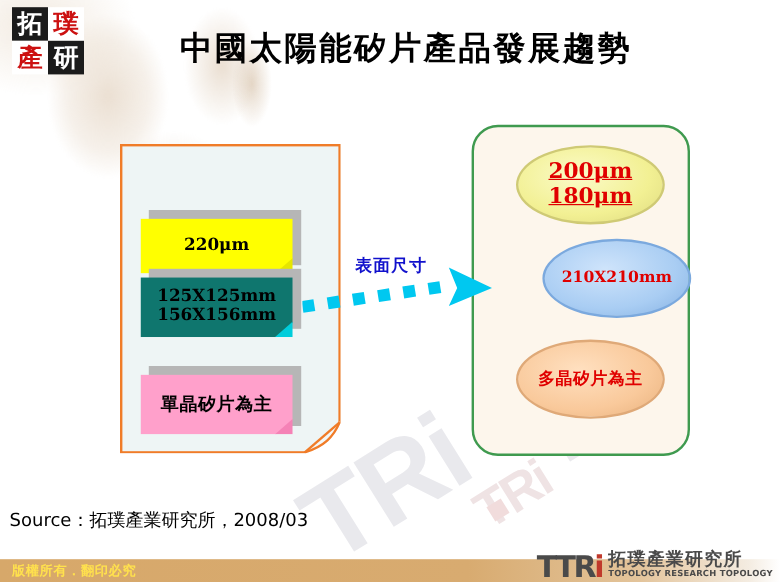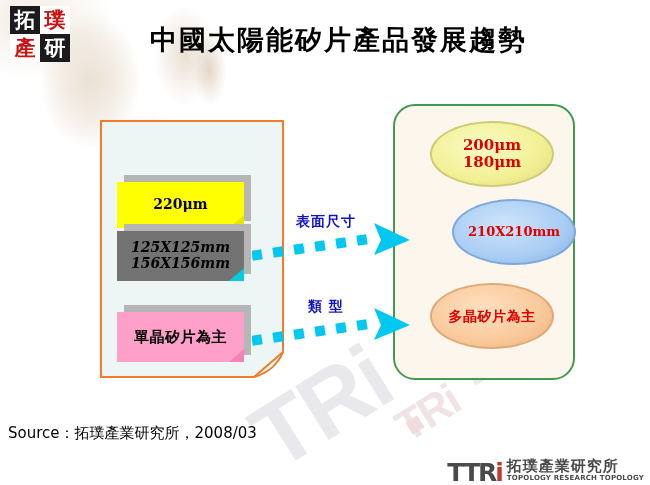--- a/index.html
+++ b/index.html
@@ -151,21 +151,21 @@
     line-height: 1.12;
     position: relative;
     z-index: 2;
   }
   .note-y { left: 117px; top: 142px; width: 127px; height: 46px; margin-top: 40px; }
   .note-y .paper { background:#ffff00; }
   .note-y .corner { background:#e6e600; clip-path: polygon(100% 0, 100% 100%, 0 100%); }
   .note-y .txt { font-size: 14px; }
 
   .note-c { left: 117px; top: 231px; width: 127px; height: 50px; }
-  .note-c .paper { background:#737373;font-style:italic; }
+  .note-c .paper { background:#0f766e; }
   .note-c .corner { background:#00cddb; clip-path: polygon(100% 0, 100% 100%, 0 100%); }
   .note-c .txt { font-size: 14px; }
 
   .note-p { left: 117px; top: 312px; width: 127px; height: 50px; }
   .note-p .paper { background:#ffa0cb; }
   .note-p .corner { background:#f582b6; clip-path: polygon(100% 0, 100% 100%, 0 100%); }
   .note-p .txt { font-size: 15px; letter-spacing: .5px; }
 
   
   .arrow-row { position: absolute; z-index: 5; }
@@ -211,21 +211,21 @@
     font-family: "DejaVu Serif", "Liberation Serif", serif;
     font-weight: bold;
     color: #e00000;
     line-height: 1.15;
   }
   .el-y {
     left: 430px; top: 121px; width: 120px; height: 62px;
     background: radial-gradient(ellipse at 42% 38%, #fbfbc8 0%, #f2f093 60%, #dcd87e 100%);
     border: 2px solid #cfca75;
   }
-  .el-y .etxt { font-size: 15px; }
+  .el-y .etxt { font-size: 18px; text-decoration: underline; }
   .el-b {
     left: 452px; top: 199px; width: 120px; height: 62px;
     background: radial-gradient(ellipse at 42% 38%, #cfe4fb 0%, #a9cdf3 60%, #84b0e2 100%);
     border: 2px solid #7ba9de;
   }
   .el-b .etxt { font-size: 13px; }
   .el-o {
     left: 430px; top: 283px; width: 120px; height: 62px;
     background: radial-gradient(ellipse at 42% 38%, #ffe0c0 0%, #f9c99b 60%, #e8b07c 100%);
     border: 2px solid #dfa978;
@@ -367,34 +367,20 @@
         <rect x="21" y="34" width="10" height="10" transform="rotate(-9 26 39)"></rect>
         <rect x="42" y="31" width="10" height="10" transform="rotate(-9 47 36)"></rect>
         <rect x="63" y="28" width="10" height="10" transform="rotate(-9 68 33)"></rect>
         <rect x="84" y="25" width="10" height="10" transform="rotate(-9 89 30)"></rect>
         <rect x="105" y="22" width="10" height="10" transform="rotate(-9 110 27)"></rect>
       </g>
       <path d="M122 10 L158 27 L122 42 L129 27 Z" fill="#00c8f0"></path>
     </svg>
   </div>
 
-  <div class="arrow-row ar3">
-    <div class="arrow-label">類 型</div>
-    <svg class="arrow-svg" width="160" height="50" viewBox="0 0 160 50">
-      <g fill="#00c8f0">
-        <rect x="0" y="37" width="10" height="10" transform="rotate(-9 5 42)"></rect>
-        <rect x="21" y="34" width="10" height="10" transform="rotate(-9 26 39)"></rect>
-        <rect x="42" y="31" width="10" height="10" transform="rotate(-9 47 36)"></rect>
-        <rect x="63" y="28" width="10" height="10" transform="rotate(-9 68 33)"></rect>
-        <rect x="84" y="25" width="10" height="10" transform="rotate(-9 89 30)"></rect>
-        <rect x="105" y="22" width="10" height="10" transform="rotate(-9 110 27)"></rect>
-      </g>
-      <path d="M122 10 L158 27 L122 42 L129 27 Z" fill="#00c8f0"></path>
-    </svg>
-  </div>
 
   <div class="right-panel"></div>
 
   <div class="ellipse el-y">
     <div class="etxt">
       <div>200μm</div>
       <div>180μm</div>
     </div>
   </div>
 
@@ -405,20 +391,23 @@
   </div>
 
   <div class="ellipse el-o">
     <div class="etxt">
       <div>多晶矽片為主</div>
     </div>
   </div>
 
   <div class="source">Source：拓璞產業研究所，2008/03</div>
 
+  <div class="copy-bar">
+    <div class="copy-text">版權所有．翻印必究</div>
+  </div>
 
   <div class="tri-logo">
     <div class="tri-mark"><span>TT</span><span>R</span><span class="i">i</span></div>
     <div class="tri-words">
       <div class="tri-cn">拓璞產業研究所</div>
       <div class="tri-en">TOPOLOGY RESEARCH TOPOLOGY</div>
     </div>
   </div>
 
 </div>

